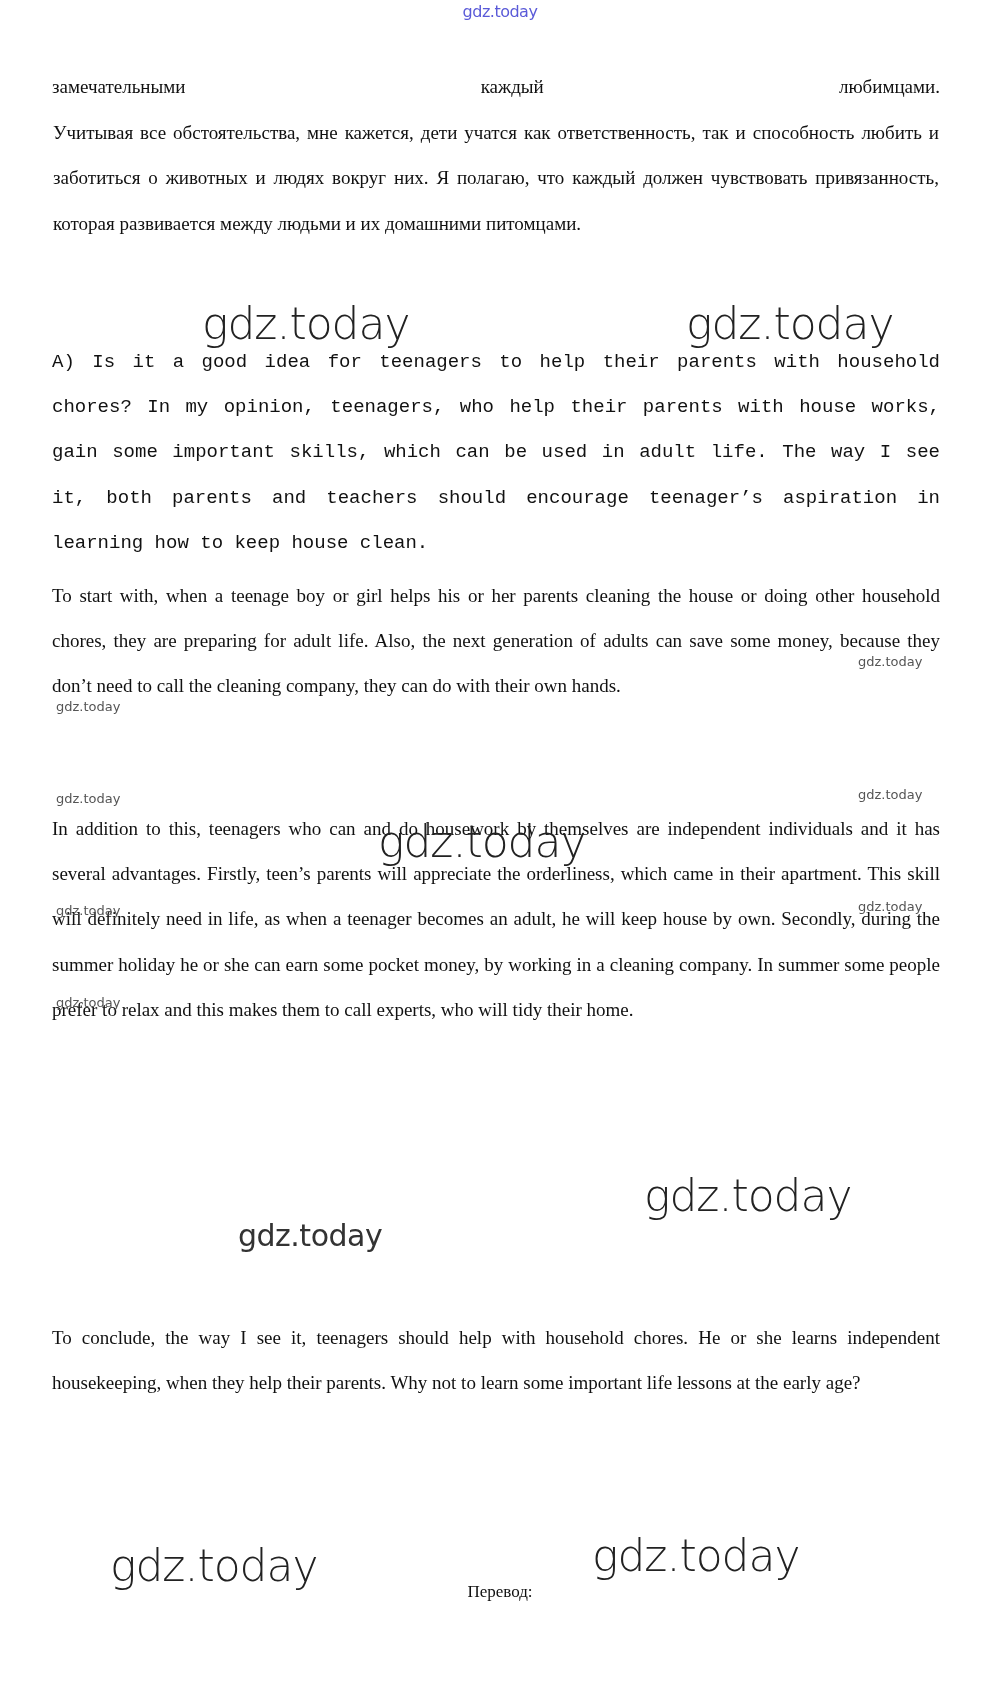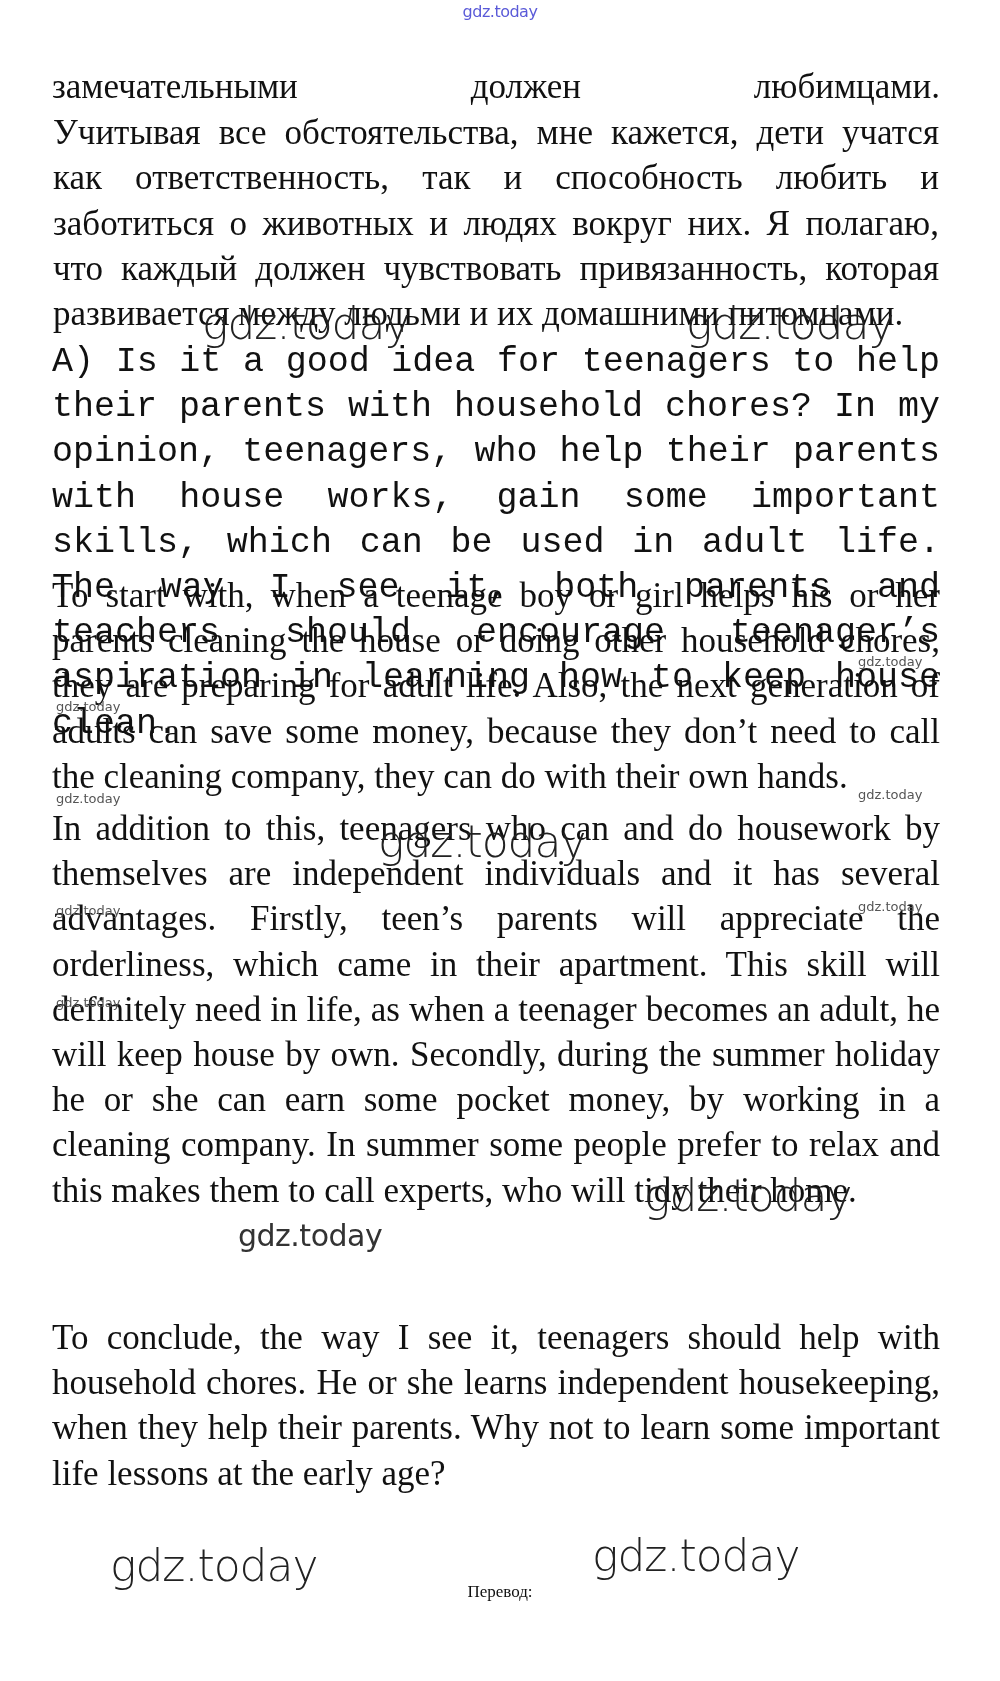--- a/index.html
+++ b/index.html
@@ -6,21 +6,21 @@
   body { width: 1000px; height: 1681px; position: relative; overflow: hidden; }
   .page {
     position: absolute; left: 0; top: 0; width: 1000px; height: 1681px;
     font-family: "Liberation Serif", serif; color: #111; padding-left: 16px;
   }
   .top-wm {
     position: absolute; top: 2px; left: 0; width: 1000px; text-align: center;
     font-family: "DejaVu Sans", sans-serif; font-size: 16px; color: #5a5ad8;
     letter-spacing: -0.5px;
   }
-  .para { position: absolute; left: 52px; width: 888px; font-size: 35px; line-height: 45.2px; text-align: justify; }
+  .para { position: absolute; left: 52px; width: 888px; font-size: 19px; line-height: 45.2px; text-align: justify; }
   .wm-big {
     position: absolute; font-family: "DejaVu Sans", sans-serif; font-weight: 200;
     font-size: 44px; color: #222; letter-spacing: -1px; white-space: nowrap;
     font-stretch: condensed;
   }
   .wm-mid {
     position: absolute; font-family: "DejaVu Sans", sans-serif;
     font-size: 30px; color: #333; white-space: nowrap; letter-spacing: -0.5px;
   }
   .wm-small {
@@ -35,21 +35,21 @@
 </head>
 <body>
 
 <div class="page">
 
   <div class="top-wm">gdz.today</div>
 
   <div class="para" style="top:64px;">
     <div style="display:flex; justify-content:space-between;">
       <span>замечательными</span>
-      <span>должен</span>
+      <span>каждый</span>
       <span>любимцами.</span>
     </div>
     <p style="margin:1px;">Учитывая все обстоятельства, мне кажется, дети учатся как ответственность, так и способность любить и заботиться о животных и людях вокруг них. Я полагаю, что каждый должен чувствовать привязанность, которая развивается между людьми и их домашними питомцами.</p>
   </div>
 
   <div class="para" style="top:340px;font-family:Liberation Mono, monospace;">A) Is it a good idea for teenagers to help their parents with household chores? In my opinion, teenagers, who help their parents with house works, gain some important skills, which can be used in adult life. The way I see it, both parents and teachers should encourage teenager’s aspiration in learning how to keep house clean.</div>
   <div class="para" style="top:573px;">To start with, when a teenage boy or girl helps his or her parents cleaning the house or doing other household chores, they are preparing for adult life. Also, the next generation of adults can save some money, because they don’t need to call the cleaning company, they can do with their own hands.</div>
   <div class="para" style="top:806px;">In addition to this, teenagers who can and do housework by themselves are independent individuals and it has several advantages. Firstly, teen’s parents will appreciate the orderliness, which came in their apartment. This skill will definitely need in life, as when a teenager becomes an adult, he will keep house by own. Secondly, during the summer holiday he or she can earn some pocket money, by working in a cleaning company. In summer some people prefer to relax and this makes them to call experts, who will tidy their home.</div>
   <div class="para" style="top:1315px;">To conclude, the way I see it, teenagers should help with household chores. He or she learns independent housekeeping, when they help their parents. Why not to learn some important life lessons at the early age?</div>
 

